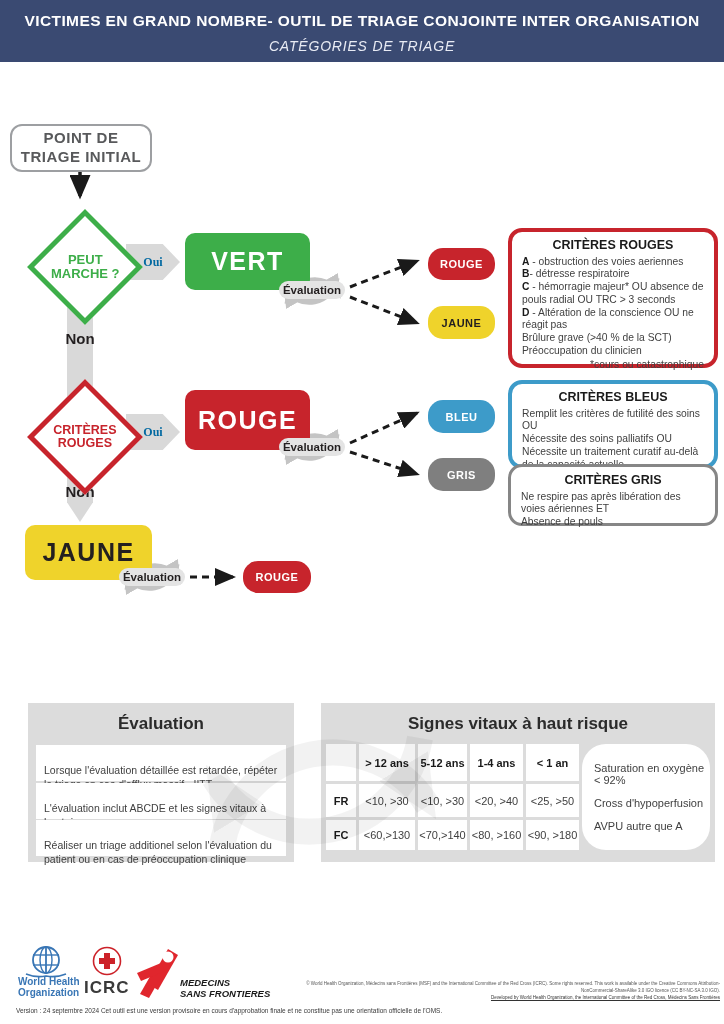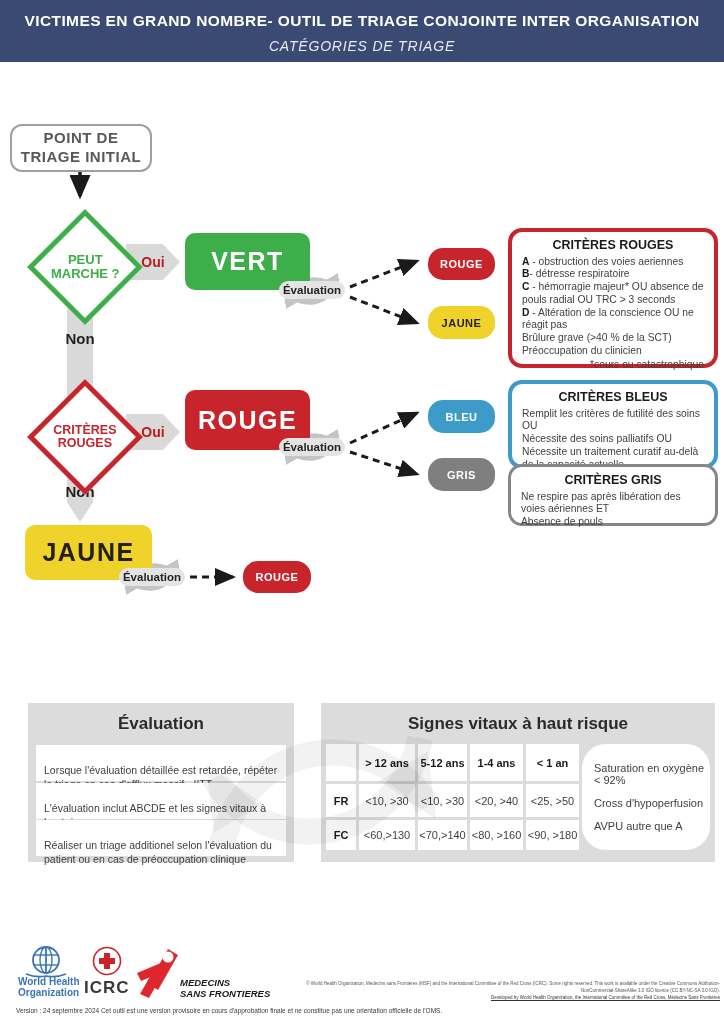--- a/index.html
+++ b/index.html
@@ -20,21 +20,21 @@
       color:#58595b;font-weight:bold;font-size:15px;line-height:1.25;letter-spacing:.5px;z-index:3;}
   .diamond{width:72px;height:72px;background:#fff;transform:rotate(45deg);
       display:flex;align-items:center;justify-content:center;z-index:3;}
   .diamond .dtext{transform:rotate(-45deg);width:84px;text-align:center;font-weight:bold;line-height:1.05;}
   .d-green{left:44px;top:226px;border:5px solid var(--green);}
   .d-green .dtext{color:var(--green);font-size:13px;}
   .d-red{left:44px;top:396px;border:5px solid var(--red);}
   .d-red .dtext{color:var(--red);font-size:12.5px;}
   .chevron{background:var(--arrowGray);clip-path:polygon(0 0,68% 0,100% 50%,68% 100%,0 100%);
       display:flex;align-items:center;justify-content:center;z-index:2;
-      color:#b91c1c;font-weight:bold;font-size:14px;}
+      color:#0369a1;font-weight:bold;font-size:12px;font-family:Liberation Serif, serif;}
   .nonbar{background:var(--arrowGray);z-index:1;}
   .nonbar.tip{clip-path:polygon(0 0,100% 0,100% 62%,50% 100%,0 62%);}
   .nonlabel{color:#231f20;font-weight:bold;font-size:15px;z-index:2;text-align:center;width:40px;}
   .bignode{border-radius:10px;display:flex;align-items:center;justify-content:center;
       font-weight:bold;font-size:25px;letter-spacing:1.5px;z-index:3;}
   .pill{border-radius:15px;display:flex;align-items:center;justify-content:center;
       font-weight:bold;font-size:11px;letter-spacing:.5px;z-index:3;}
   .evalpill{background:#e4e4e4;border-radius:10px;display:flex;align-items:center;justify-content:center;
       color:#231f20;font-weight:bold;font-size:11.5px;z-index:4;}
 

